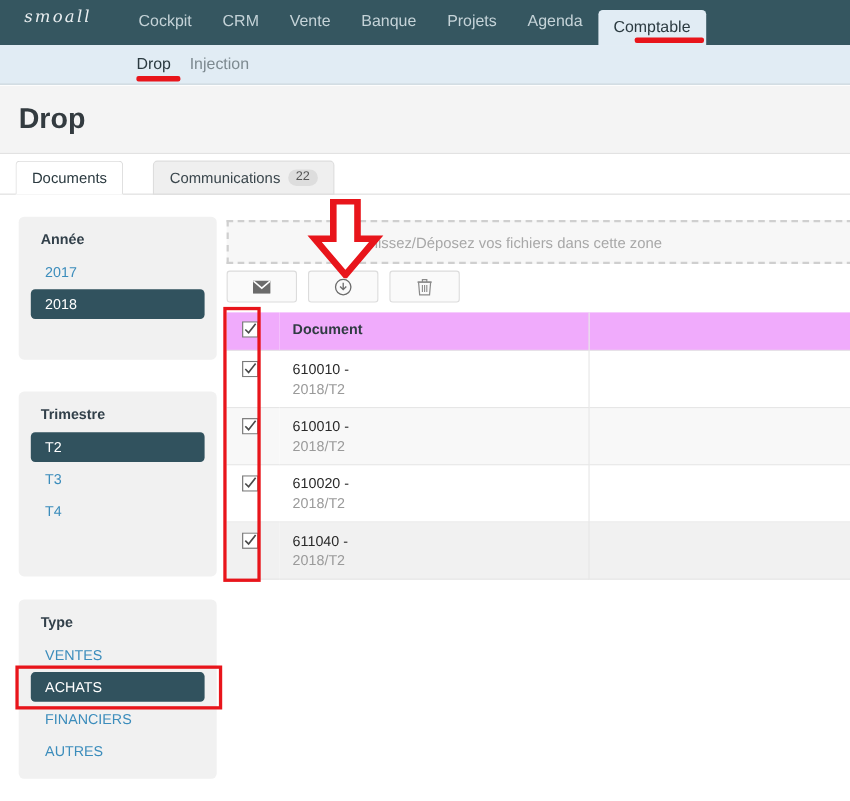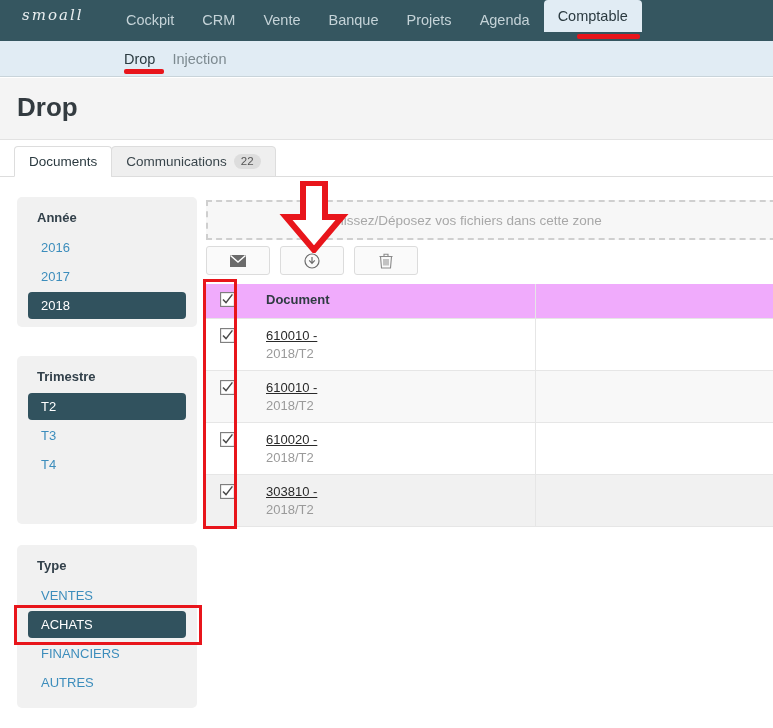--- a/index.html
+++ b/index.html
@@ -21,21 +21,21 @@
   .brand {
     width: 112px; height: 41px;
     display: flex; align-items: center; padding-left: 22px;
     color: #e9eef0;
     font-family: "DejaVu Serif", serif;
     font-style: italic;
     font-size: 15px;
     letter-spacing: 2px;
     padding-bottom: 12px;
   }
-  .nav-items { display: flex; height: 41px; }
+  .nav-items { display: flex; align-items: flex-end; height: 41px; }
   .nav-item {
     color: #c5d3d8;
     font-size: 14.5px;
     padding: 0 14px;
     height: 41px;
     line-height: 41px;
     cursor: pointer;
     white-space: nowrap;
   }
   .nav-item.active {
@@ -76,20 +76,21 @@
   .page-title {
     position: absolute; left: 17px; top: 14px;
     font-size: 26px; font-weight: bold; color: #333b40;
   }
 
   
   .tabs {
     position: absolute; top: 146px; left: 14px;
     display: flex; align-items: flex-end;
     height: 31px;
+    gap: 28px;
   }
   .tab {
     height: 31px; line-height: 30px;
     padding: 0 14px;
     font-size: 13.5px;
     color: #3a464c;
     background: #efefef;
     border: 1px solid #ddd;
     border-radius: 4px 4px 0 0;
     margin-right: -1px;
@@ -189,21 +190,21 @@
   }
   .doc-table thead th.th-check { padding-left: 14px; }
   .doc-table tbody td {
     height: 51px;
     padding: 9px 0 9px 12px;
   }
   .doc-table tbody td.td-check { padding-left: 14px; }
   .doc-table tbody tr:nth-child(odd)  { background: #ffffff; }
   .doc-table tbody tr:nth-child(even) { background: #f8f8f8; }
   .doc-table tbody tr:last-child      { background: #f1f1f1; }
-  .doc-code { color: #2a2a2a; display: block; text-decoration: underline; }
+  .doc-code { color: #2a2a2a; display: block; }
   .doc-sub  { color: #9a9a9a; display: block; margin-top: 3px; }
   .col-split {
     position: absolute; left: 535px; top: 284px;
     width: 1px; height: 243px; background: #e6e6e6;
   }
 
   .chk { display: block; }
 
   
   .anno { position: absolute; pointer-events: none; }
@@ -247,21 +248,20 @@
     <span>Documents</span>
   </div>
   <div class="tab">
     <span>Communications</span>
     <span class="tab-badge">22</span>
   </div>
 </div>
 
 <div class="filter-panel" id="panel-annee">
   <div class="filter-title">Année</div>
-  <div class="filter-opt">2016</div>
   <div class="filter-opt">2017</div>
   <div class="filter-opt selected">2018</div>
 </div>
 
 <div class="filter-panel" id="panel-trim">
   <div class="filter-title">Trimestre</div>
   <div class="filter-opt selected">T2</div>
   <div class="filter-opt">T3</div>
   <div class="filter-opt">T4</div>
 </div>
@@ -375,21 +375,21 @@
     <tr>
       <td class="td-check">
         <span class="chk">
           <svg width="15" height="15" viewBox="0 0 15 15">
             <rect x="0.6" y="0.6" width="13.8" height="13.8" fill="#ffffff" stroke="#7a7a7a" stroke-width="1.1"></rect>
             <path d="M3 7.5 L6 10.6 L12.4 2.4" fill="none" stroke="#4a4a4a" stroke-width="1.5"></path>
           </svg>
         </span>
       </td>
       <td>
-        <span class="doc-code">303810 -</span>
+        <span class="doc-code">611040 -</span>
         <span class="doc-sub">2018/T2</span>
       </td>
       <td></td>
     </tr>
   </tbody>
 </table>
 <div class="col-split"></div>
 
 <div class="anno anno-line" id="anno-comptable"></div>
 <div class="anno anno-line" id="anno-drop"></div>

